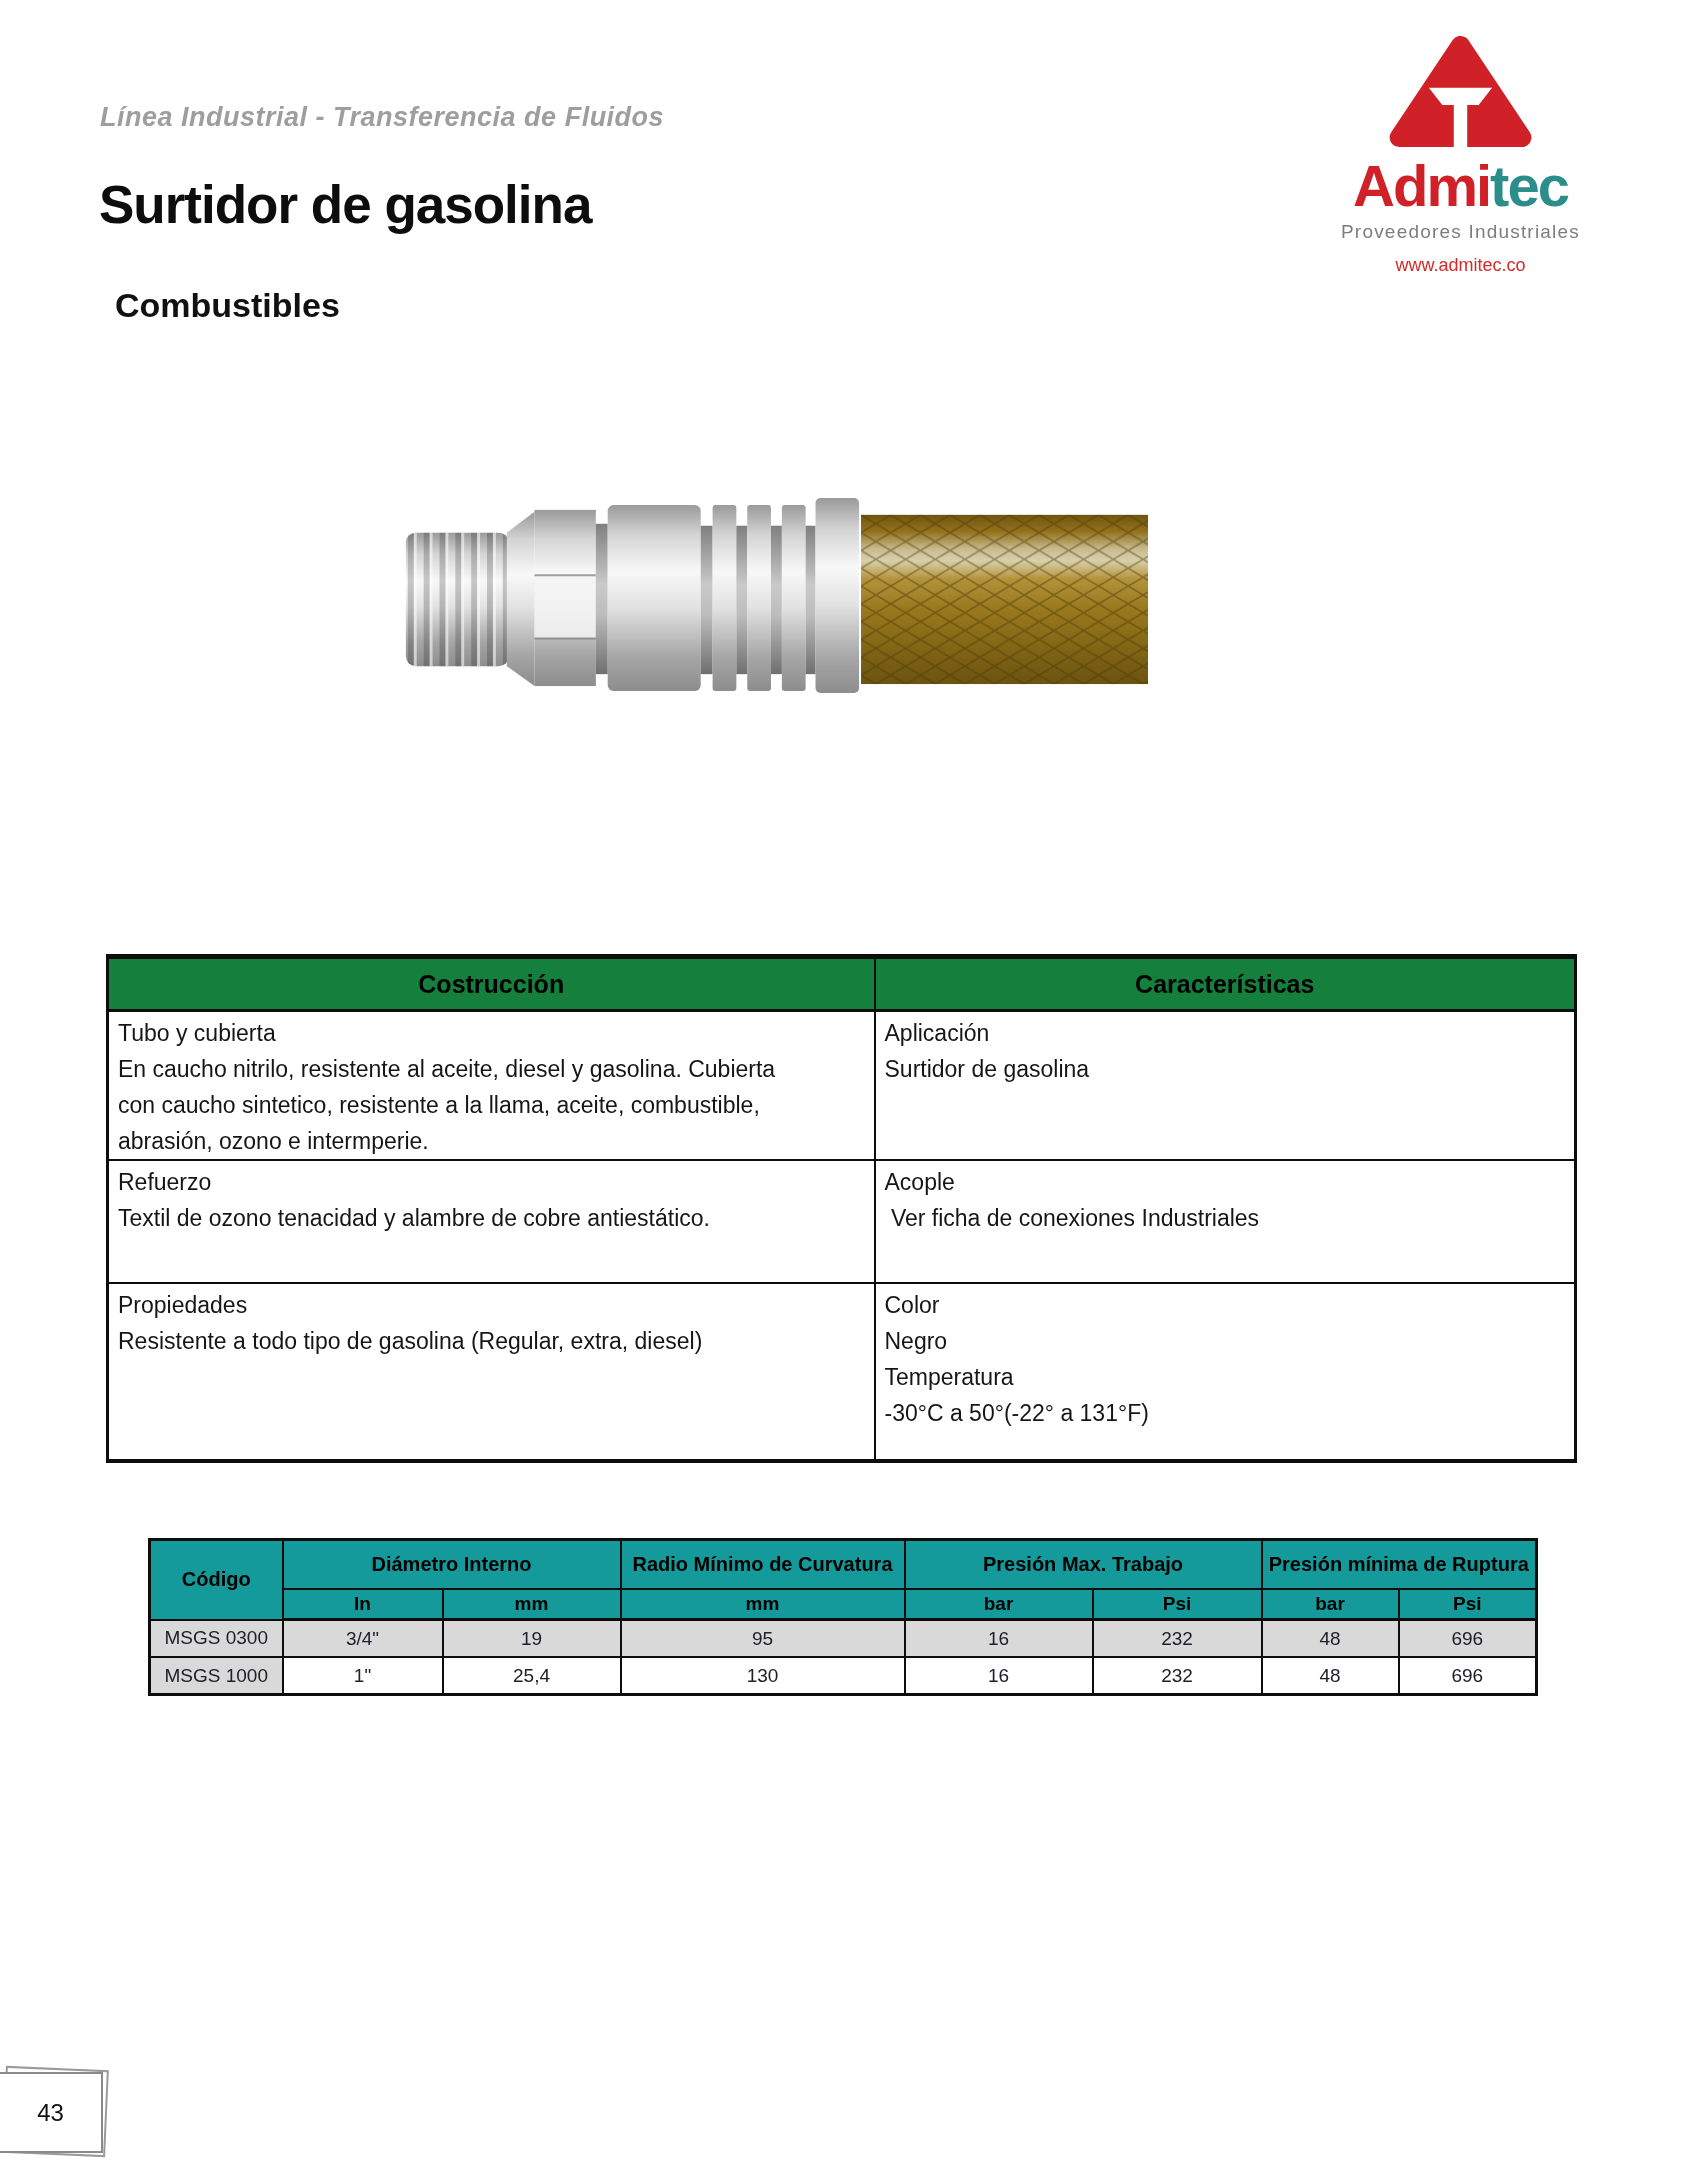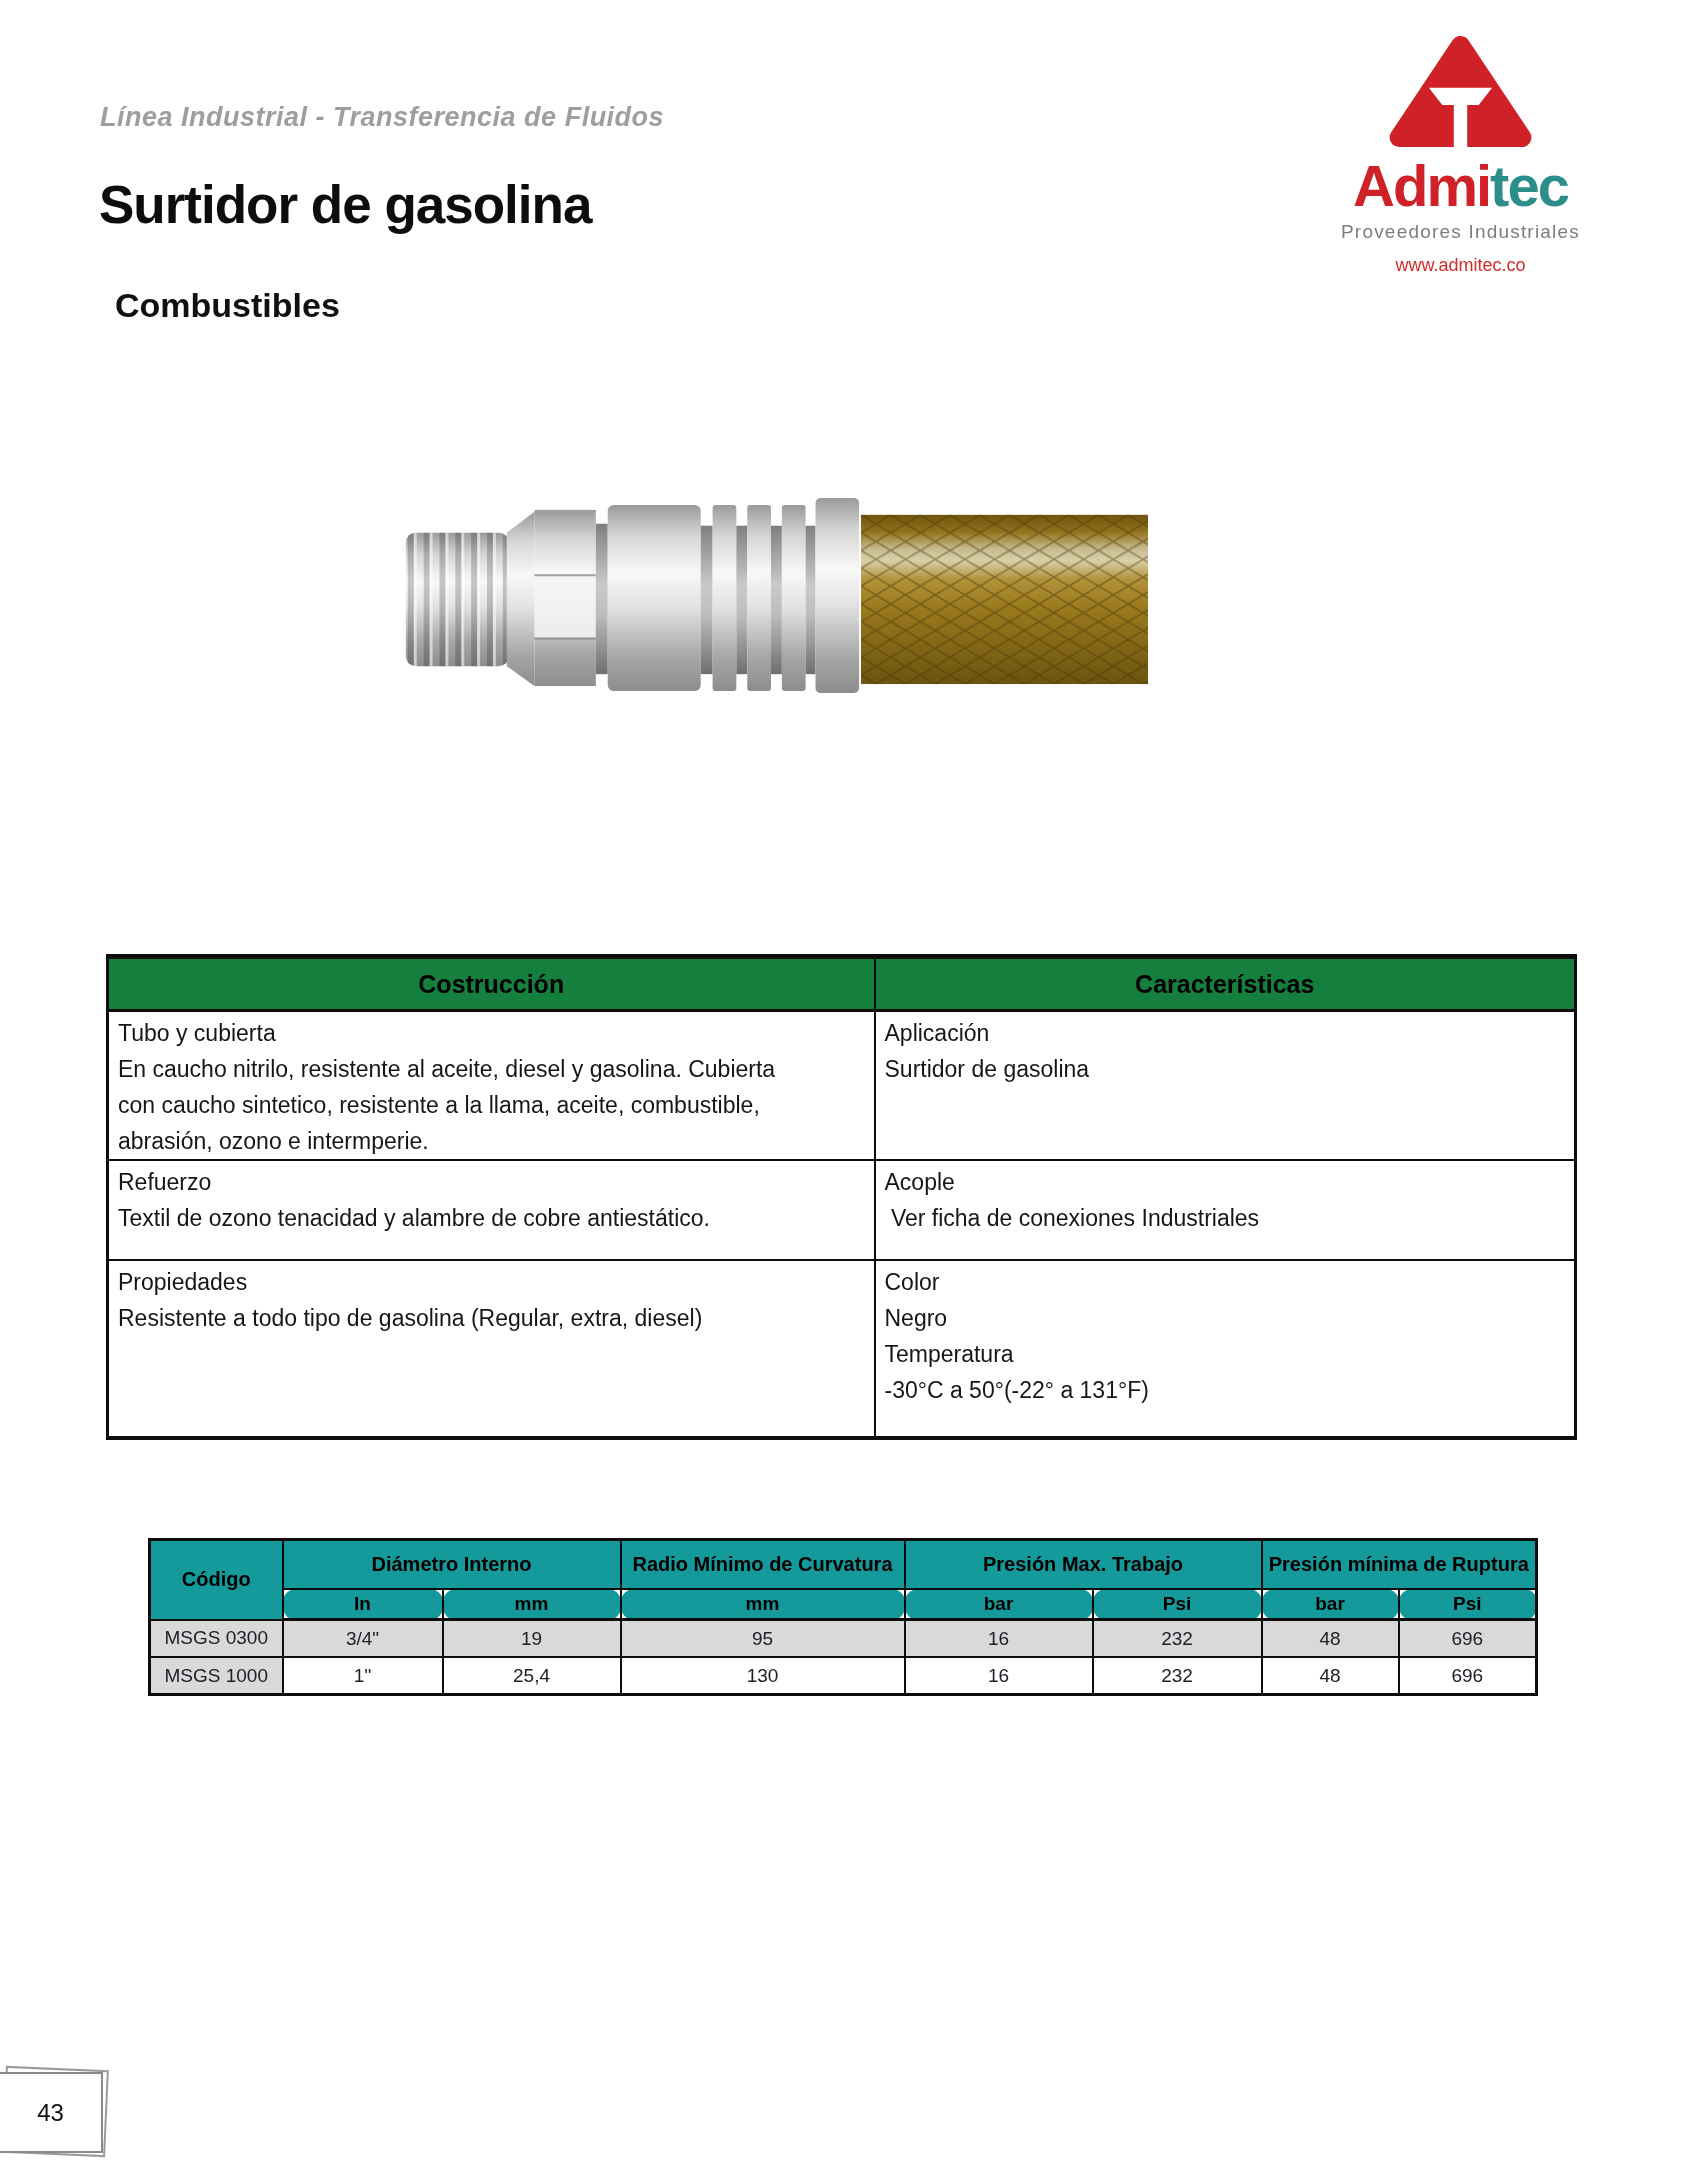--- a/index.html
+++ b/index.html
@@ -27,32 +27,32 @@
 
   
   .construction-table{position:absolute;left:106px;top:954px;width:1471px;border-collapse:collapse;
                       table-layout:fixed;}
   .construction-table th{background:#15803d;color:#000;font-size:25px;font-weight:bold;
                          height:48px;border:2px solid #0d0d0d;border-top:5px solid #0d0d0d;
                          border-bottom:3px solid #0d0d0d;}
   .construction-table td{border:2px solid #0d0d0d;vertical-align:top;padding:3px 8px 0 9px;}
   .construction-table .c-left{width:767px;}
   .construction-table .r1{height:144px;}
-  .construction-table .r2{height:100px;}
+  .construction-table .r2{height:123px;}
   .construction-table .r3{height:178px;}
   .construction-table{border:3px solid #0d0d0d;border-bottom:4px solid #0d0d0d;}
   .cell-line{font-size:23px;line-height:36px;white-space:pre;color:#161616;}
 
   
   .spec-table{position:absolute;left:148px;top:1538px;width:1387px;border-collapse:collapse;
               table-layout:fixed;border:3px solid #0d0d0d;}
   .spec-table th{background:#149a9b;color:#000;font-weight:bold;border:2px solid #0d0d0d;
                  font-size:20px;padding:0;}
   .spec-table thead tr.grp th{height:47px;}
-  .spec-table thead tr.sub th{height:28px;font-size:19px;border-bottom:3px solid #0d0d0d;border-radius:13px;}
+  .spec-table thead tr.sub th{height:28px;font-size:19px;border-bottom:3px solid #0d0d0d;}
   .spec-table td{border:2px solid #0d0d0d;height:35px;text-align:center;font-size:19px;
                  color:#20202a;background:#ffffff;padding:0;}
   .spec-table tbody tr:first-child td{background:#d9d9d9;}
   .spec-table tbody td:first-child{background:#d9d9d9;}
 
   
   .page-num-wrap{position:absolute;left:-8px;top:2064px;width:119px;height:95px;}
   .page-num-back{position:absolute;left:12px;top:4px;width:99px;height:83px;background:#fff;
                  border:2px solid #9a9a9a;transform:rotate(2.5deg);}
   .page-num-box{position:absolute;left:6px;top:8px;width:101px;height:77px;background:#fff;

